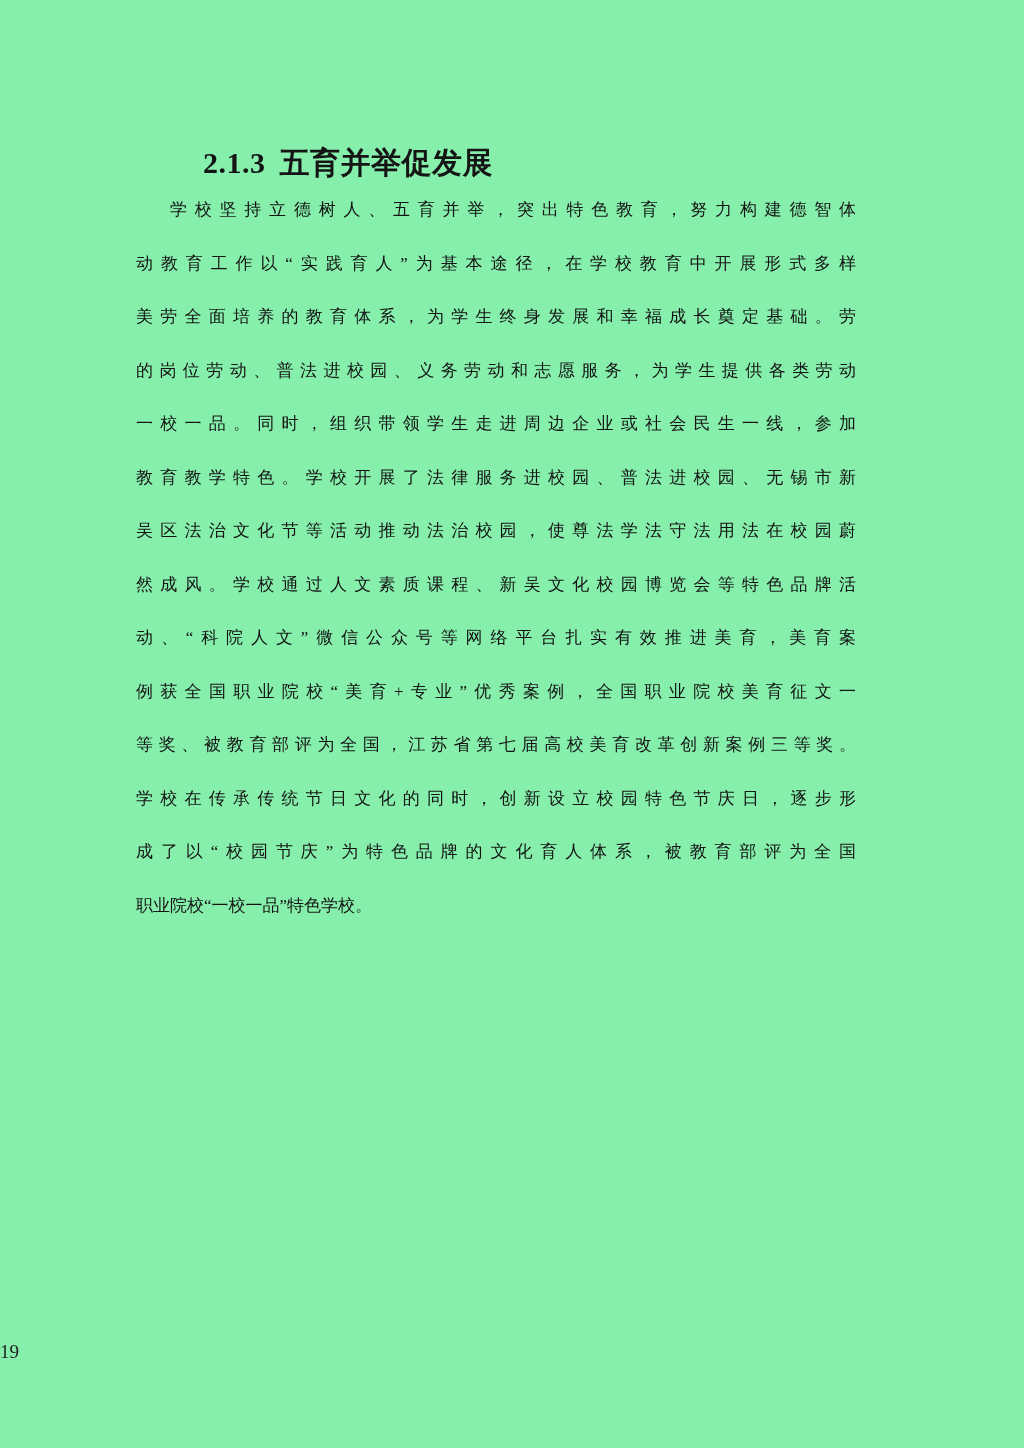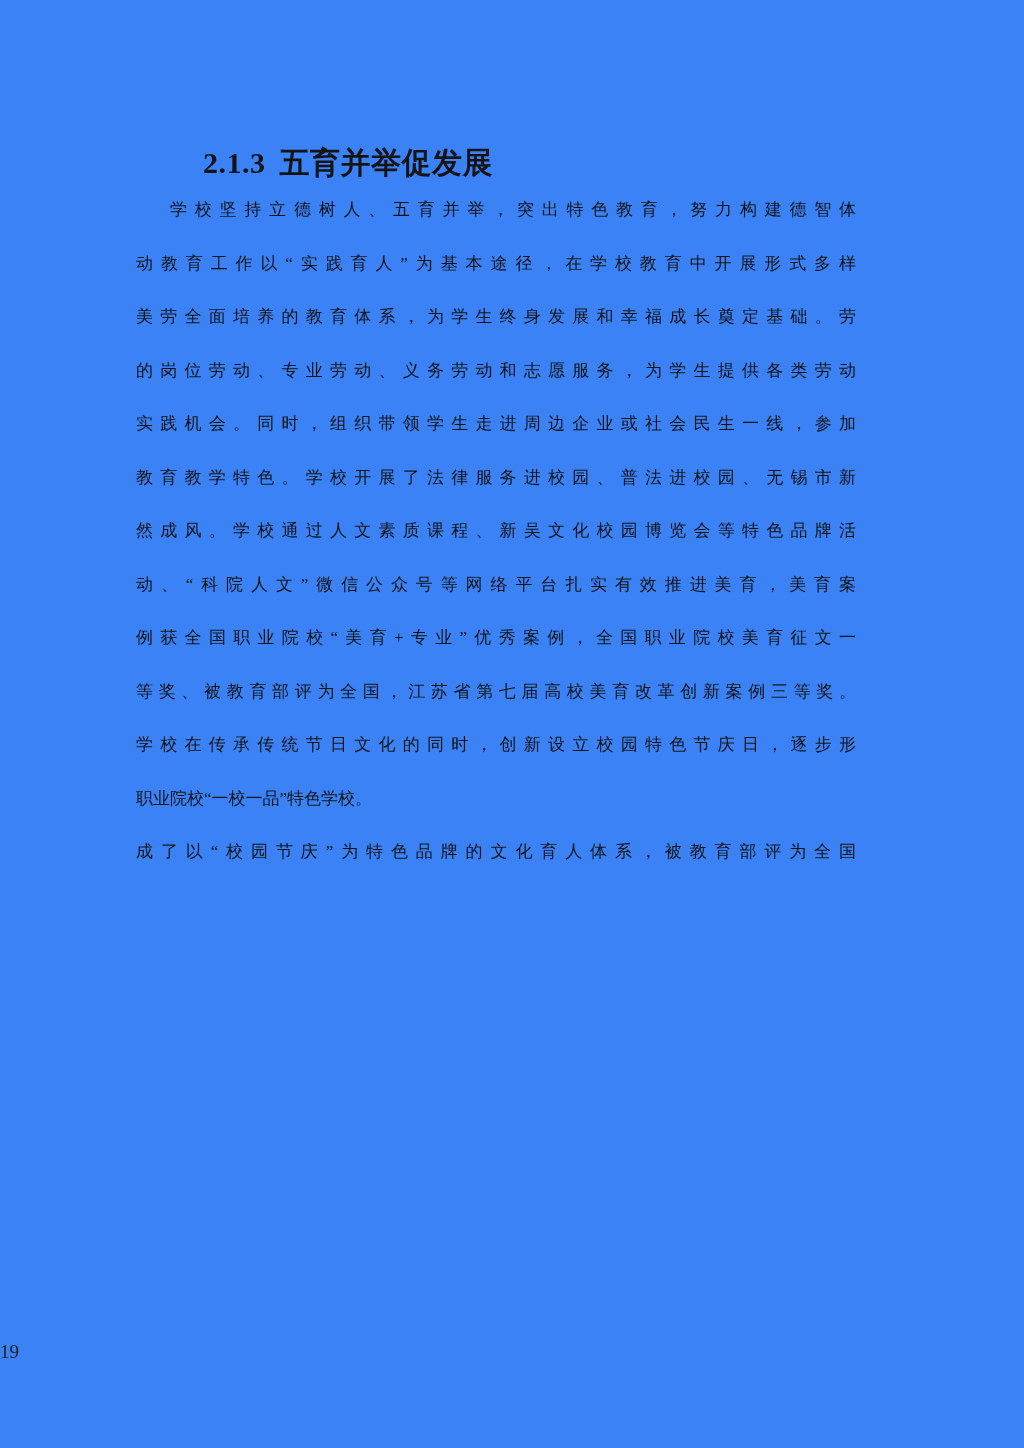--- a/index.html
+++ b/index.html
@@ -4,21 +4,21 @@
 <style>
   html, body {
     margin: 0;
     padding: 0;
     background: #ffffff;
   }
   .page {
     position: relative;
     width: 1024px;
     height: 1448px;
-    background: #3b82f6;
+    background: #86efac;
     font-family: "Liberation Serif", "DejaVu Serif", serif;
     color: #141414;
     overflow: hidden;
   }
   .heading {
     position: absolute;
     left: 203px;
     top: 144px;
     margin: 0;
     font-size: 30px;
@@ -67,27 +67,28 @@
 <div class="page">
 
   <h3 class="heading">
     <span class="heading-number">2.1.3</span><span class="heading-title">五育并举促发展</span>
   </h3>
 
   <div class="body-paragraph">
     <div class="body-line first-line">学校坚持立德树人、五育并举，突出特色教育，努力构建德智体</div>
     <div class="body-line">动教育工作以“实践育人”为基本途径，在学校教育中开展形式多样</div>
     <div class="body-line">美劳全面培养的教育体系，为学生终身发展和幸福成长奠定基础。劳</div>
-    <div class="body-line">的岗位劳动、专业劳动、义务劳动和志愿服务，为学生提供各类劳动</div>
-    <div class="body-line">实践机会。同时，组织带领学生走进周边企业或社会民生一线，参加</div>
+    <div class="body-line">的岗位劳动、普法进校园、义务劳动和志愿服务，为学生提供各类劳动</div>
+    <div class="body-line">一校一品。同时，组织带领学生走进周边企业或社会民生一线，参加</div>
     <div class="body-line">教育教学特色。学校开展了法律服务进校园、普法进校园、无锡市新</div>
+    <div class="body-line">吴区法治文化节等活动推动法治校园，使尊法学法守法用法在校园蔚</div>
     <div class="body-line">然成风。学校通过人文素质课程、新吴文化校园博览会等特色品牌活</div>
     <div class="body-line">动、“科院人文”微信公众号等网络平台扎实有效推进美育，美育案</div>
     <div class="body-line">例获全国职业院校“美育+专业”优秀案例，全国职业院校美育征文一</div>
     <div class="body-line">等奖、被教育部评为全国，江苏省第七届高校美育改革创新案例三等奖。</div>
     <div class="body-line">学校在传承传统节日文化的同时，创新设立校园特色节庆日，逐步形</div>
+    <div class="body-line">成了以“校园节庆”为特色品牌的文化育人体系，被教育部评为全国</div>
     <div class="body-line last-line">职业院校“一校一品”特色学校。</div>
-    <div class="body-line">成了以“校园节庆”为特色品牌的文化育人体系，被教育部评为全国</div>
   </div>
 
   <div class="page-number">19</div>
 
 </div>
 
 </body></html>

